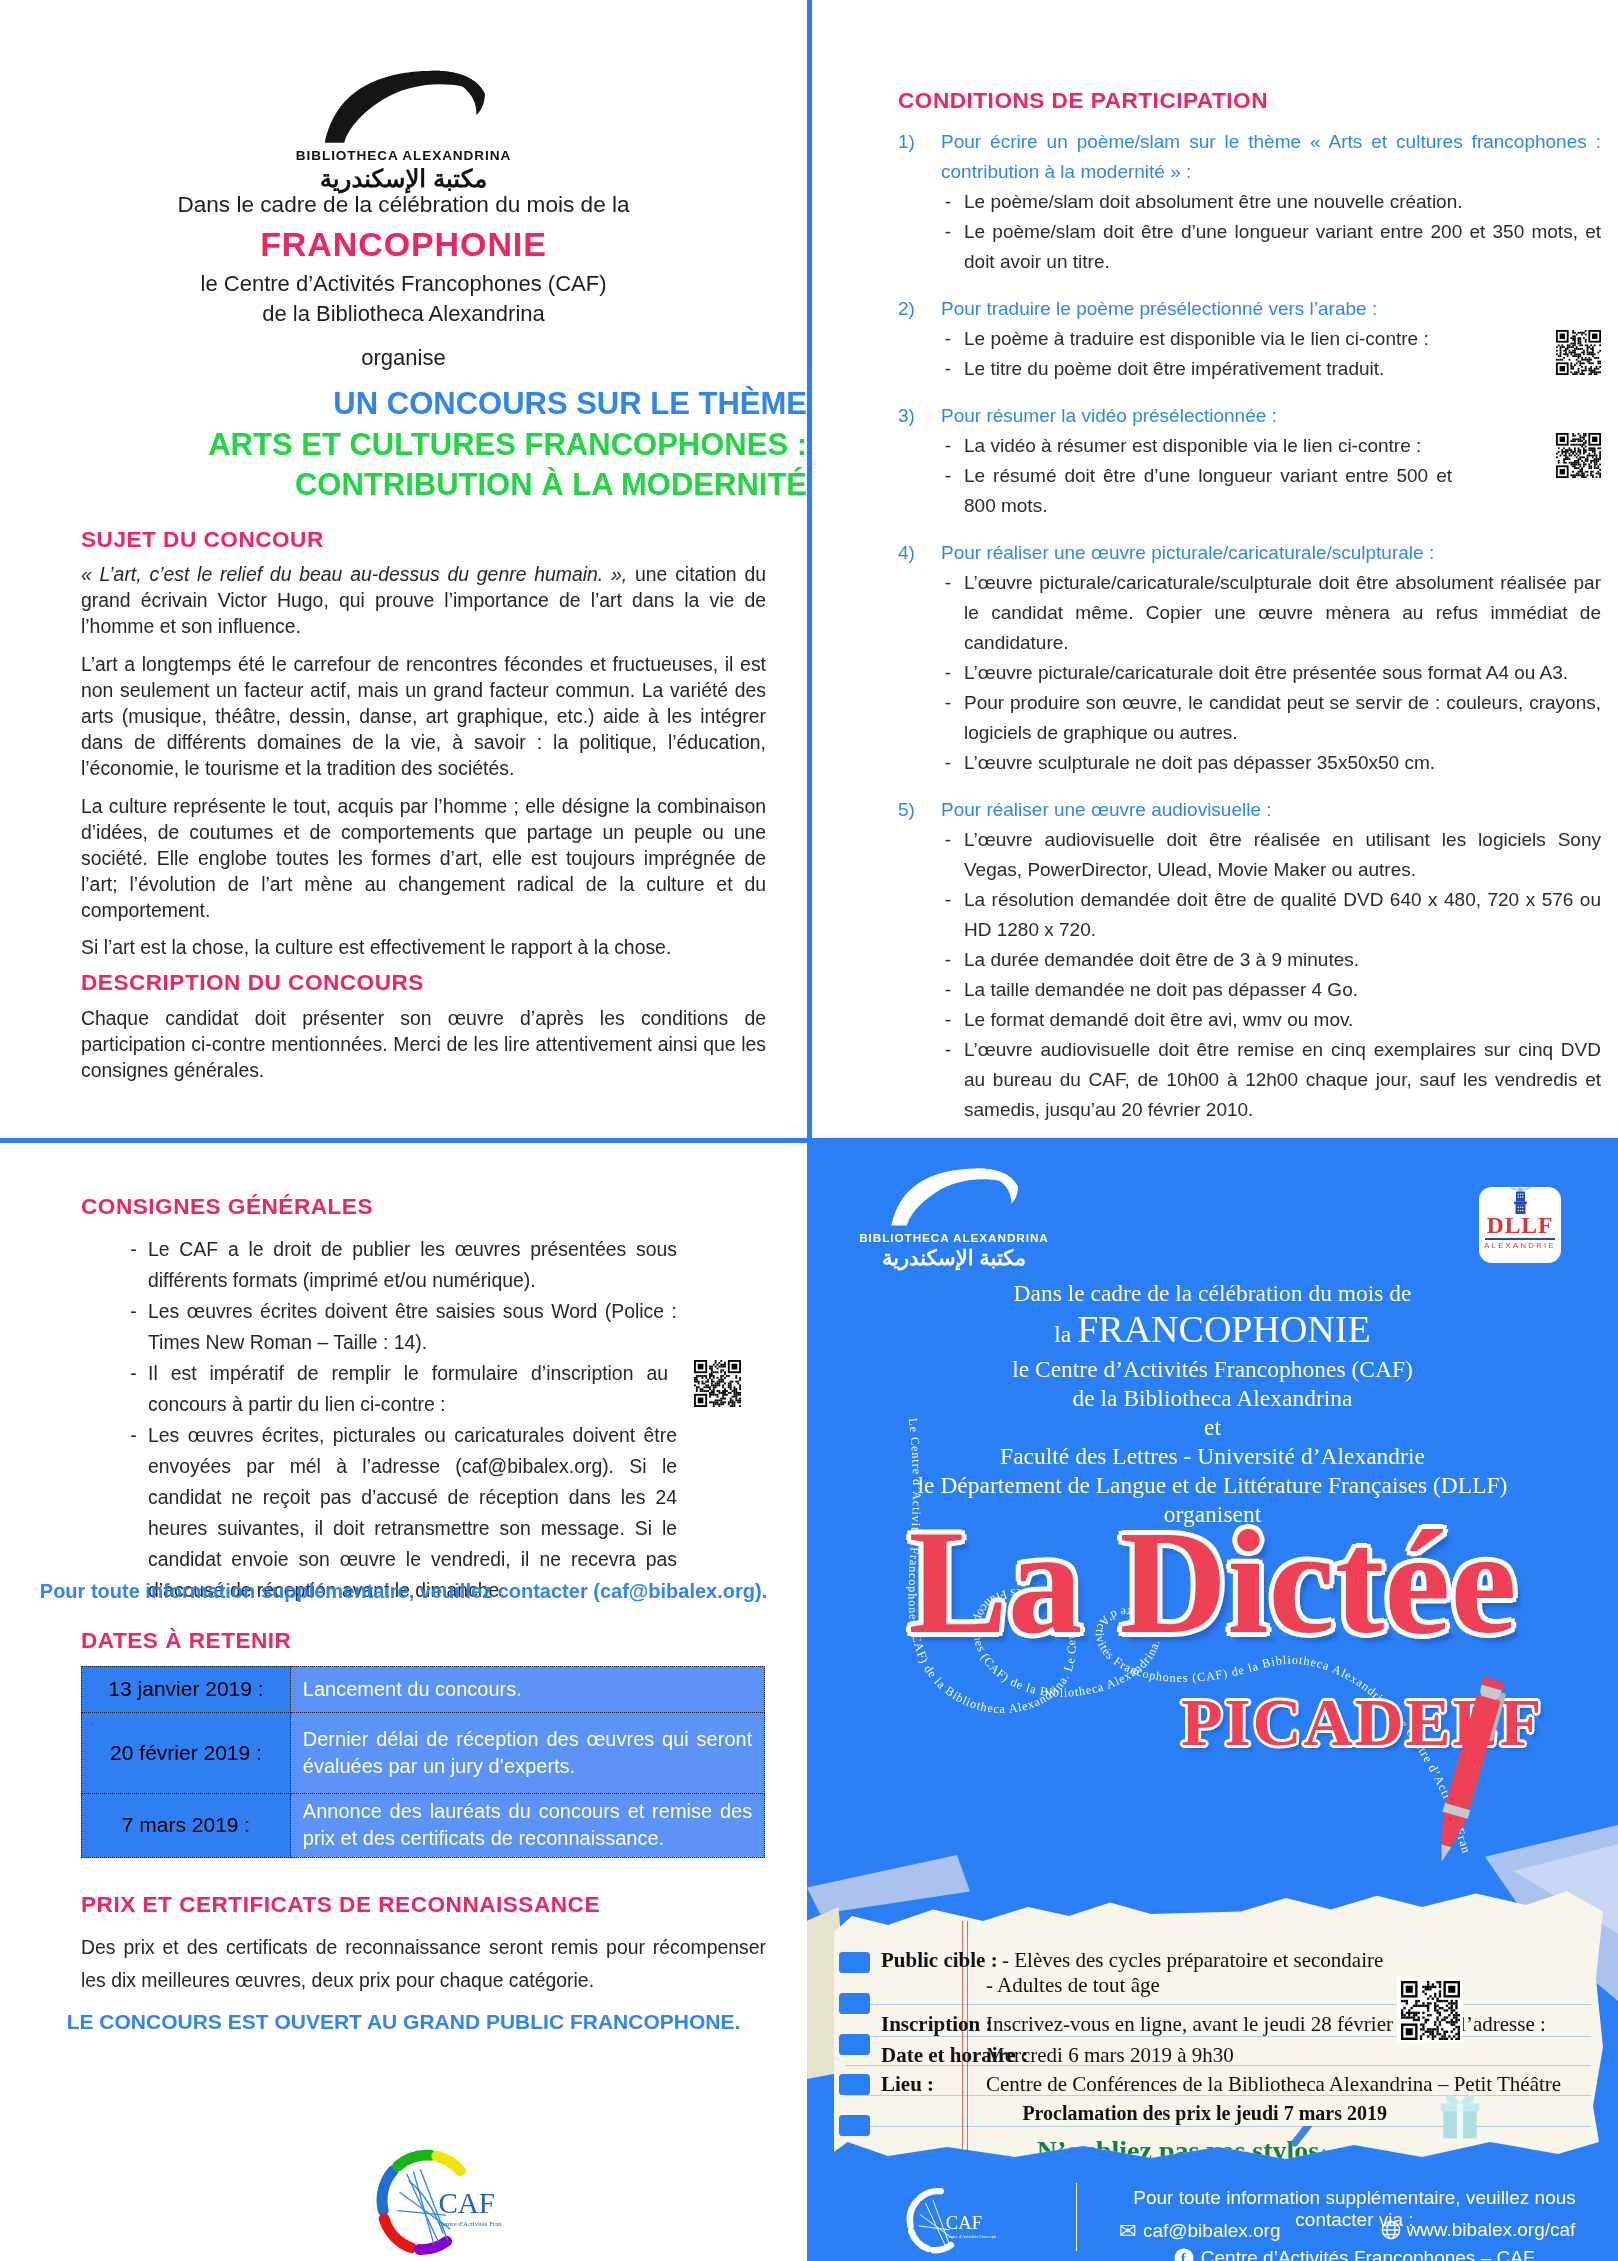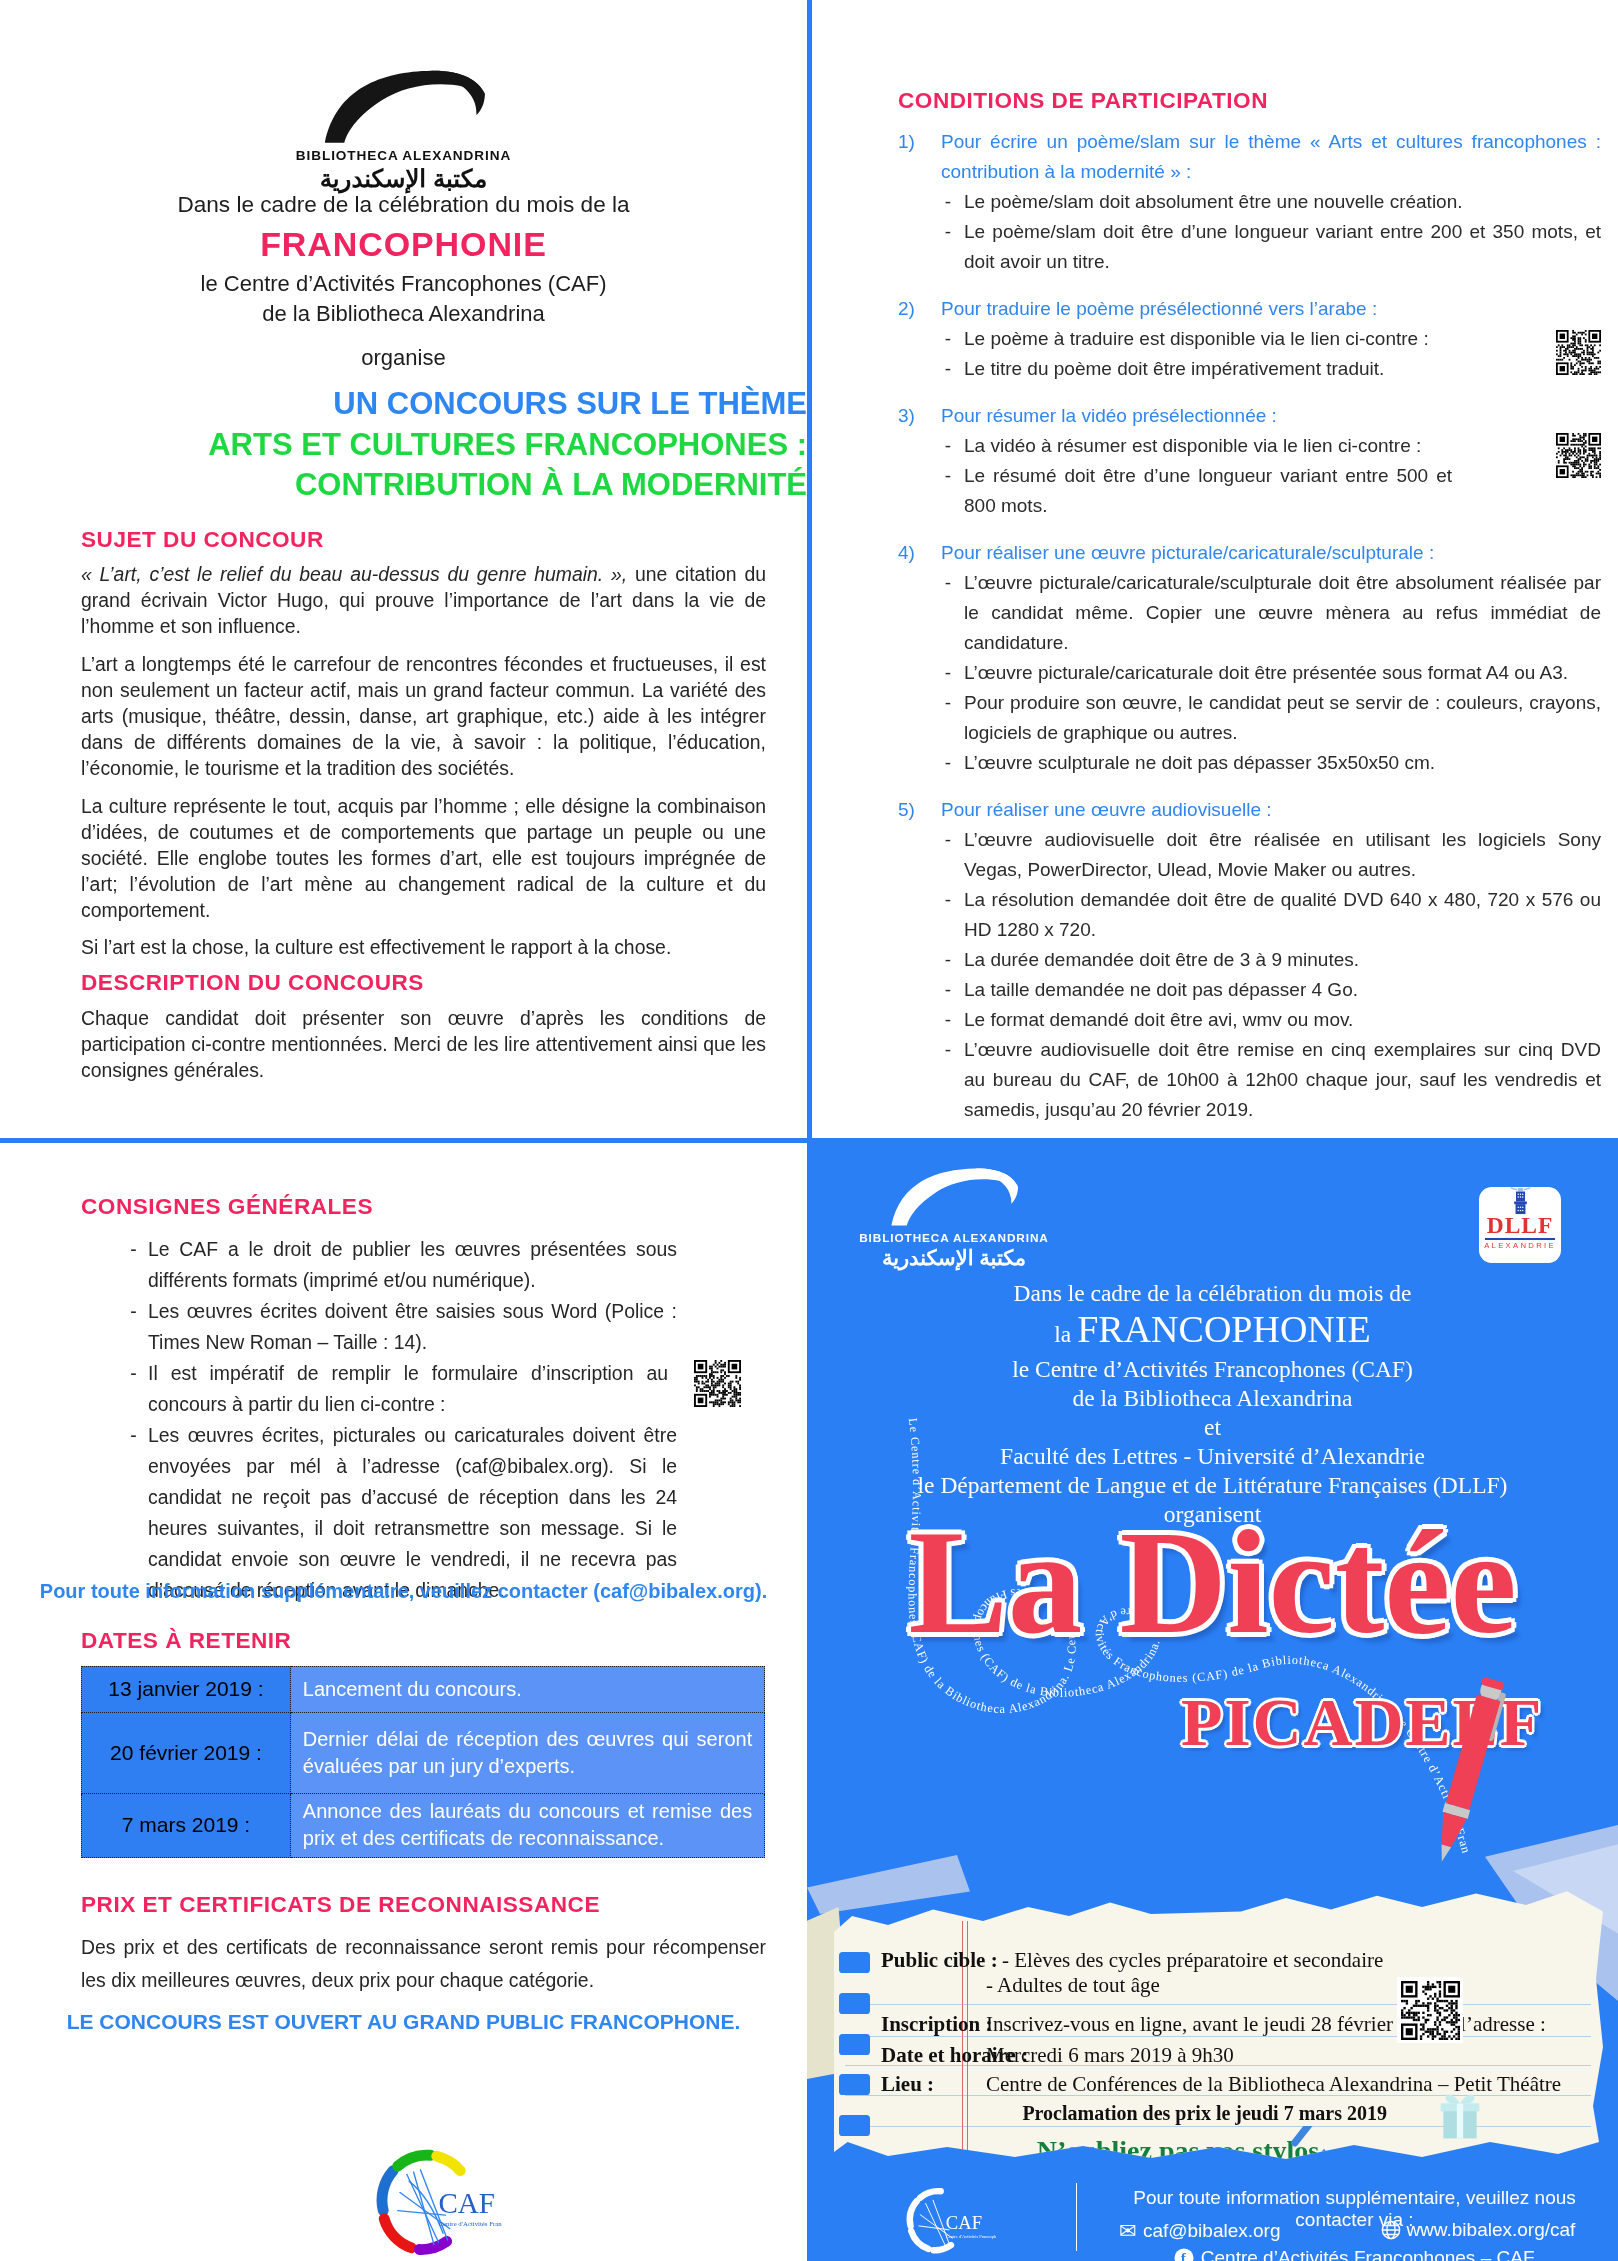--- a/index.html
+++ b/index.html
@@ -741,21 +741,21 @@
           <span class="btxt">La taille demandée ne doit pas dépasser 4 Go.</span>
         </div>
       <div class="bullet">
           <span class="bindent"></span>
           <span class="dash">-</span>
           <span class="btxt">Le format demandé doit être avi, wmv ou mov.</span>
         </div>
       <div class="bullet">
           <span class="bindent"></span>
           <span class="dash">-</span>
-          <span class="btxt">L’œuvre audiovisuelle doit être remise en cinq exemplaires sur cinq DVD au bureau du CAF, de 10h00 à 12h00 chaque jour, sauf les vendredis et samedis, jusqu’au 20 février 2019.</span>
+          <span class="btxt">L’œuvre audiovisuelle doit être remise en cinq exemplaires sur cinq DVD au bureau du CAF, de 10h00 à 12h00 chaque jour, sauf les vendredis et samedis, jusqu’au 20 février 2010.</span>
         </div>
     </div>
   </div>
 
   <div class="bl">
     <div class="consignes">
       <div class="sec-head">CONSIGNES GÉNÉRALES</div>
       <div class="cb">
           <span class="bindent"></span>
           <span class="dash">-</span>

